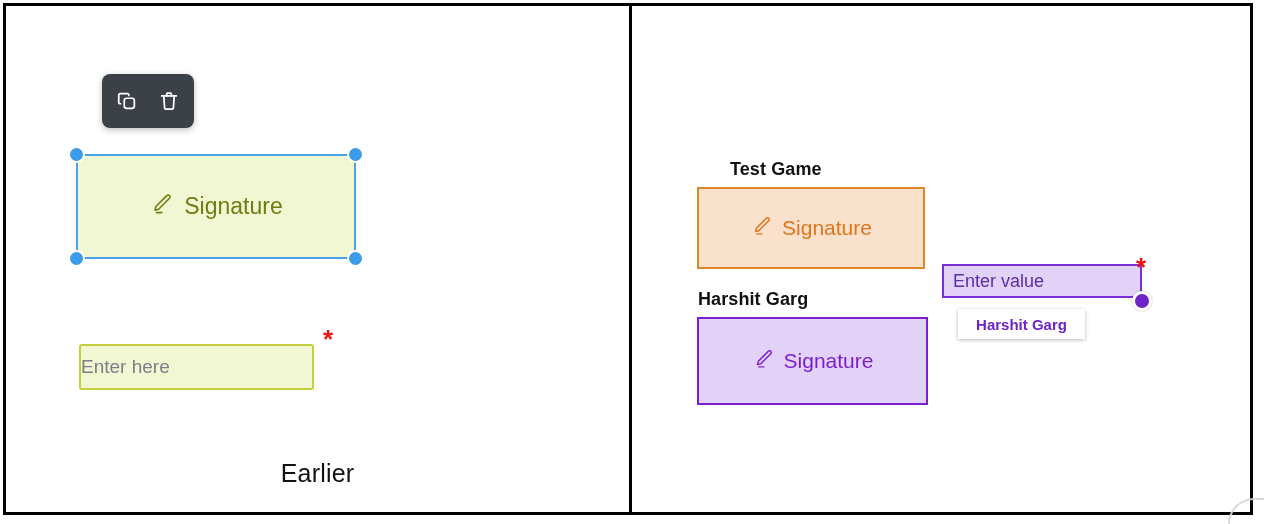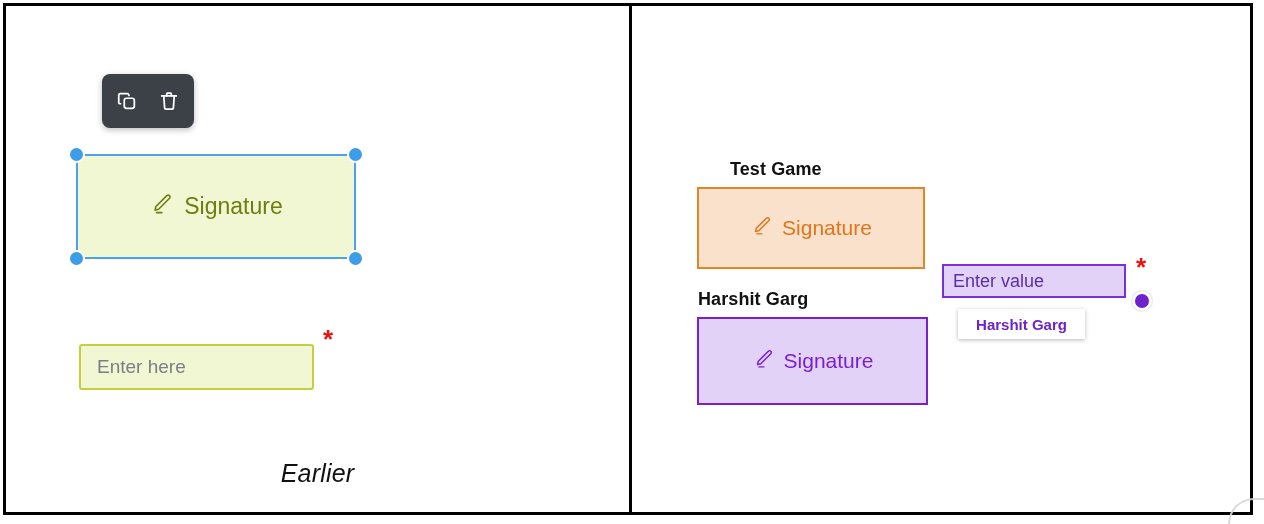--- a/index.html
+++ b/index.html
@@ -32,21 +32,20 @@
     box-sizing: border-box;
   }
   .panel-left  { width: 626px; border-right: 3px solid #000000; }
   .panel-right { width: 618px; }
 
   .panel-caption {
     position: absolute;
     bottom: 24px;
     width: 100%;
     text-align: center;
-    font-style: italic;
     font-size: 25px;
     color: #111111;
     letter-spacing: .2px;
   }
 
   
   .toolbar {
     position: absolute;
     left: 96px;
     top: 68px;
@@ -122,21 +121,20 @@
     left: 73px;
     top: 338px;
     width: 235px;
     height: 46px;
     background: #f1f7d3;
     border: 2px solid #c3cf3e;
     border-radius: 3px;
     box-sizing: border-box;
     display: flex;
     align-items: center;
-    padding-left: 16px;
     font-size: 19px;
     color: #7a8085;
   }
   .asterisk {
     position: absolute;
     color: #ee1111;
     font-size: 26px;
     line-height: 1;
     font-weight: 700;
   }
@@ -184,21 +182,21 @@
     gap: 10px;
     font-size: 21px;
     color: #7a1fd0;
   }
 
   
   .field-purple {
     position: absolute;
     left: 310px;
     top: 258px;
-    width: 184px;
+    width: 200px;
     height: 34px;
     background: #e3d2f8;
     border: 2.5px solid #7a2fd8;
     box-sizing: border-box;
     display: flex;
     align-items: center;
     padding-left: 9px;
     font-size: 18px;
     color: #5b2ea8;
   }

